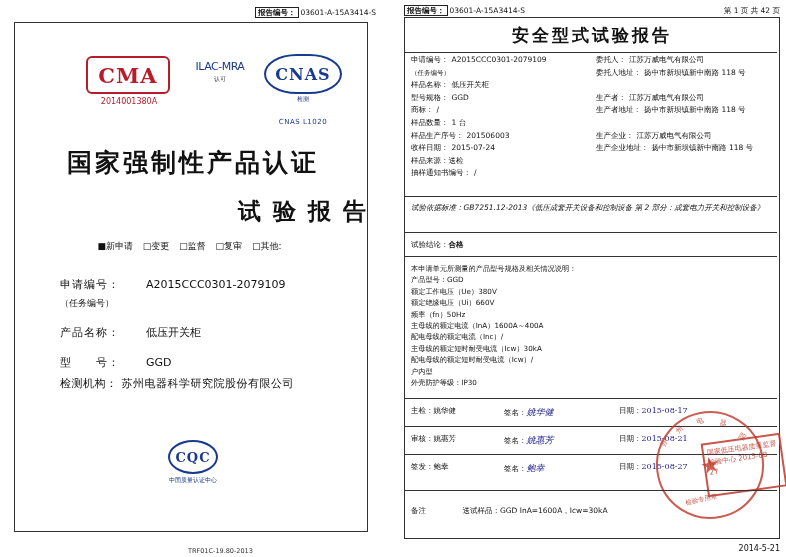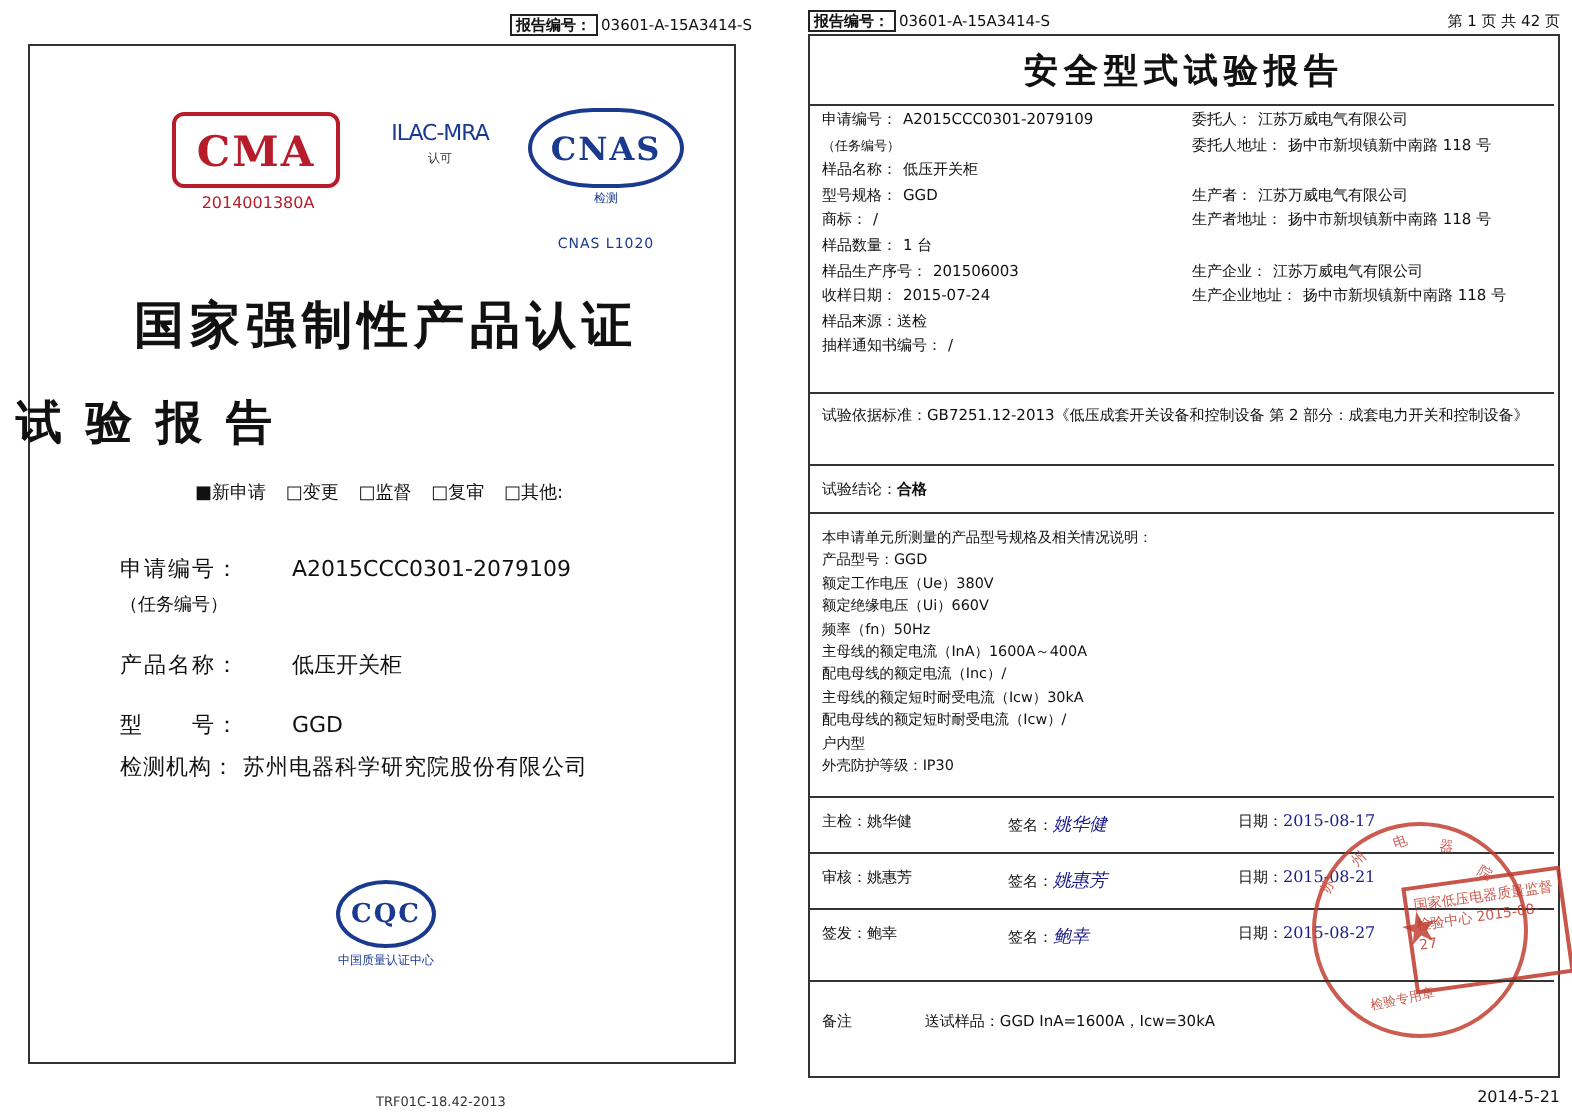--- a/index.html
+++ b/index.html
@@ -59,21 +59,21 @@
   }
   .cnas-cn{font-size:6px;color:#1a3a8f;margin-top:1px;}
   .cnas-sub{font-size:7px;color:#1a3a8f;margin-top:14px;letter-spacing:0.5px;}
 
   .left-title1{
     position:absolute;left:0;top:138px;width:100%;text-align:center;
     font-size:25px;font-weight:bold;letter-spacing:3px;
     font-family:"DejaVu Serif","Liberation Serif",serif;
   }
   .left-title2{
-    position:absolute;left:0;top:188px;width:100%;text-align:left;
+    position:absolute;left:0;top:188px;width:100%;text-align:right;
     font-size:23px;font-weight:bold;letter-spacing:12px;
     font-family:"DejaVu Serif","Liberation Serif",serif;
   }
   .checkrow{
     position:absolute;left:0;top:232px;width:100%;text-align:center;
     font-size:9px;letter-spacing:0px;
   }
   .checkrow span{margin-right:7px;}
 
   .fields{
@@ -116,21 +116,21 @@
   .hr{position:absolute;left:1px;width:372px;height:1px;background:#333;}
 
   .infoblock{position:absolute;left:0;top:48px;width:100%;font-size:7.5px;line-height:12.6px;}
   .infoblock .col-l{position:absolute;left:7px;top:0;width:178px;}
   .infoblock .col-r{position:absolute;left:192px;top:0;width:178px;}
   .infoblock .ln{display:flex;white-space:nowrap;}
   .infoblock .k{flex:none;}
   .infoblock .v{margin-left:3px;}
   .small-sub{font-size:6.5px;}
 
-  .std{position:absolute;left:7px;width:362px;font-size:7.5px;line-height:12px;}
+  .std{position:absolute;left:7px;width:362px;font-size:7.5px;line-height:12px;font-style:italic;}
   .concl{position:absolute;left:7px;font-size:7.5px;}
   .specs{position:absolute;left:7px;font-size:7.2px;line-height:11.4px;}
 
   .sigrow{position:absolute;left:0;width:100%;font-size:7.5px;}
   .sigrow .c1{position:absolute;left:7px;}
   .sigrow .c2{position:absolute;left:100px;}
   .sigrow .c3{position:absolute;left:215px;}
   .hand{font-family:"DejaVu Serif","Liberation Serif",serif;color:#1b1b8a;font-style:italic;font-size:9px;}
   .handd{font-family:"DejaVu Serif","Liberation Serif",serif;color:#1b1b8a;font-size:8px;}
 
@@ -391,16 +391,16 @@
 
     <div class="hr" style="top:484px;"></div>
 
     <div class="remark" style="top:500px;">
       <span>备注</span>
       <span style="margin-left:34px;">送试样品：GGD  InA=1600A，Icw=30kA</span>
     </div>
 
   </div>
 
-  <div class="footer-l">TRF01C-18.42-2013</div>
+  <div class="footer-l">TRF01C-19.80-2013</div>
   <div class="footer-r">2014-5-21</div>
 
 </div>
 
 </body></html>

